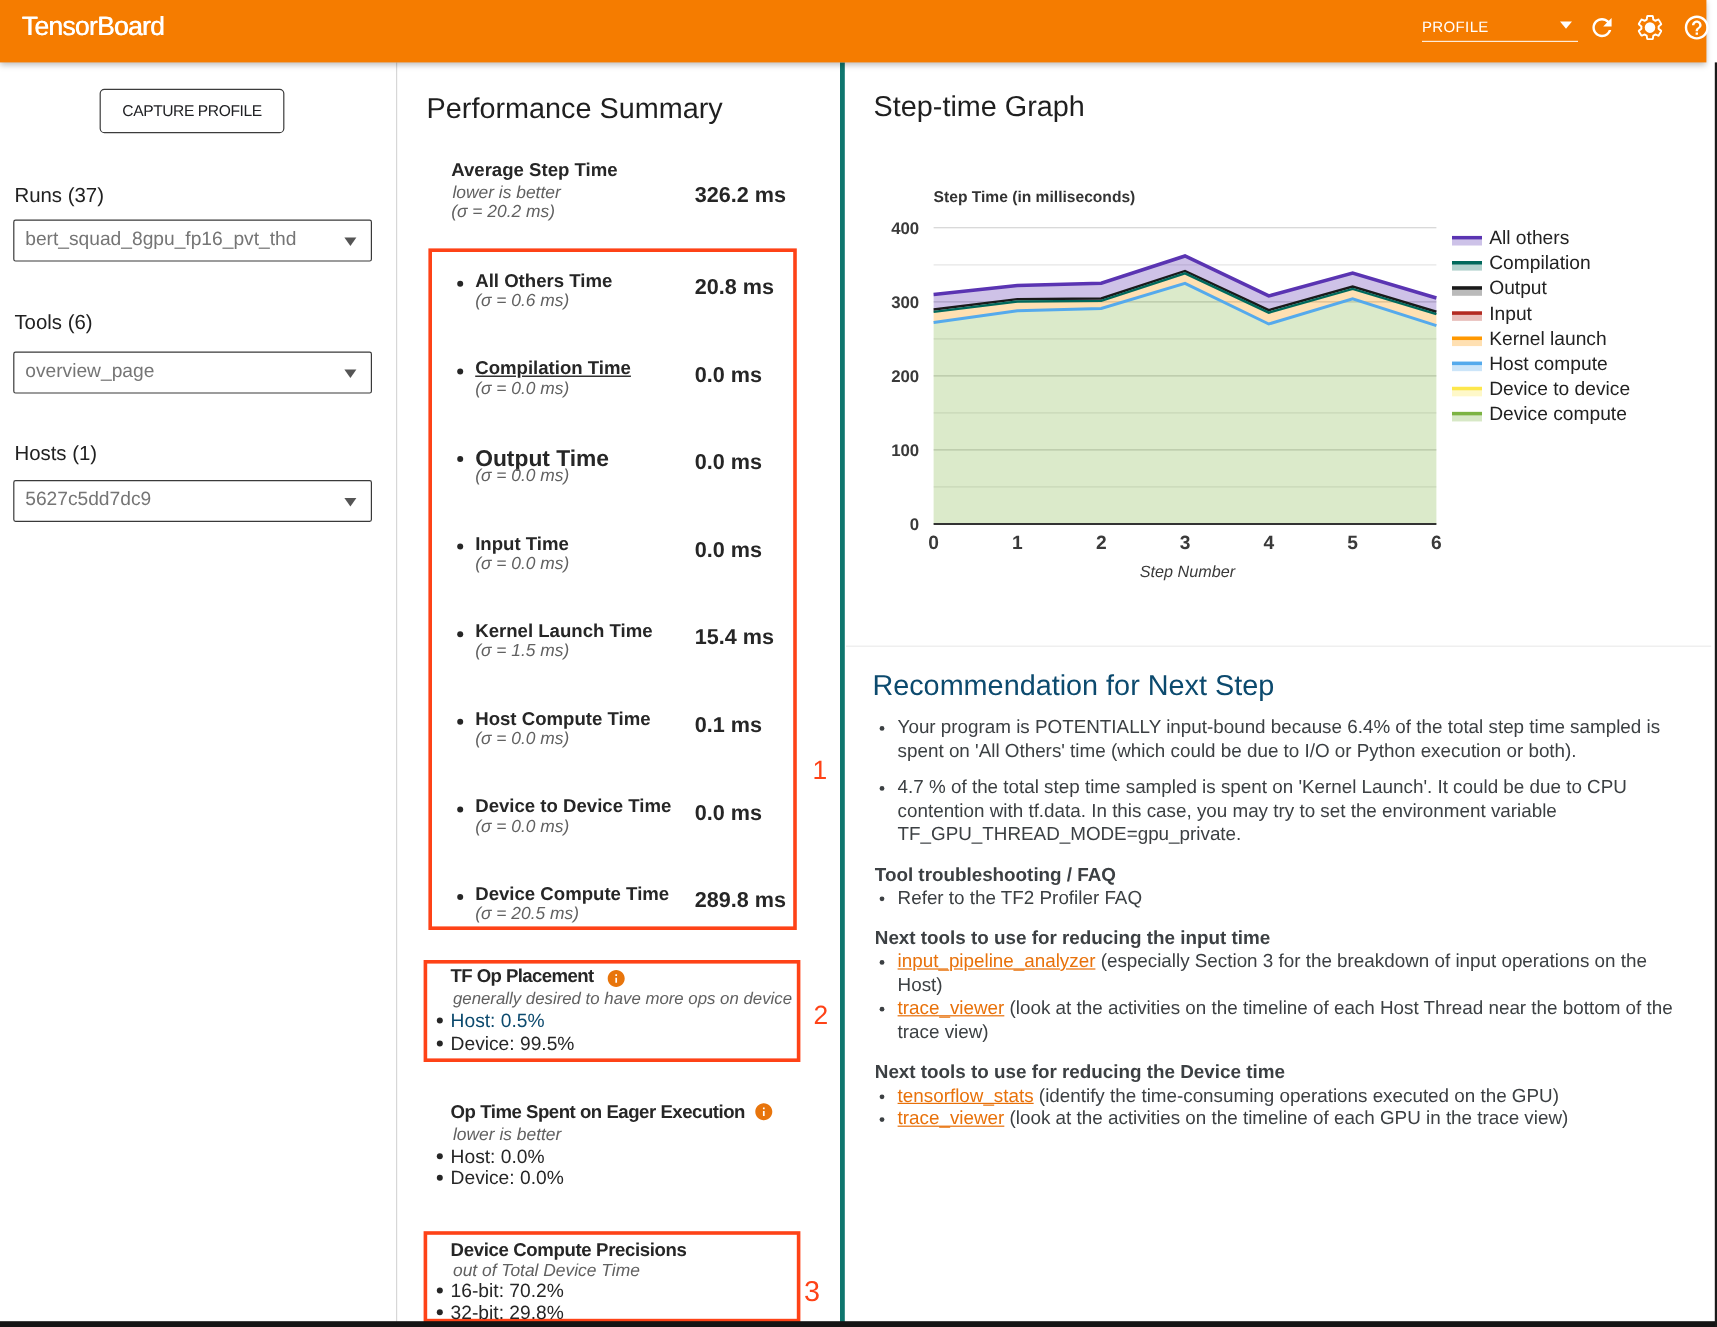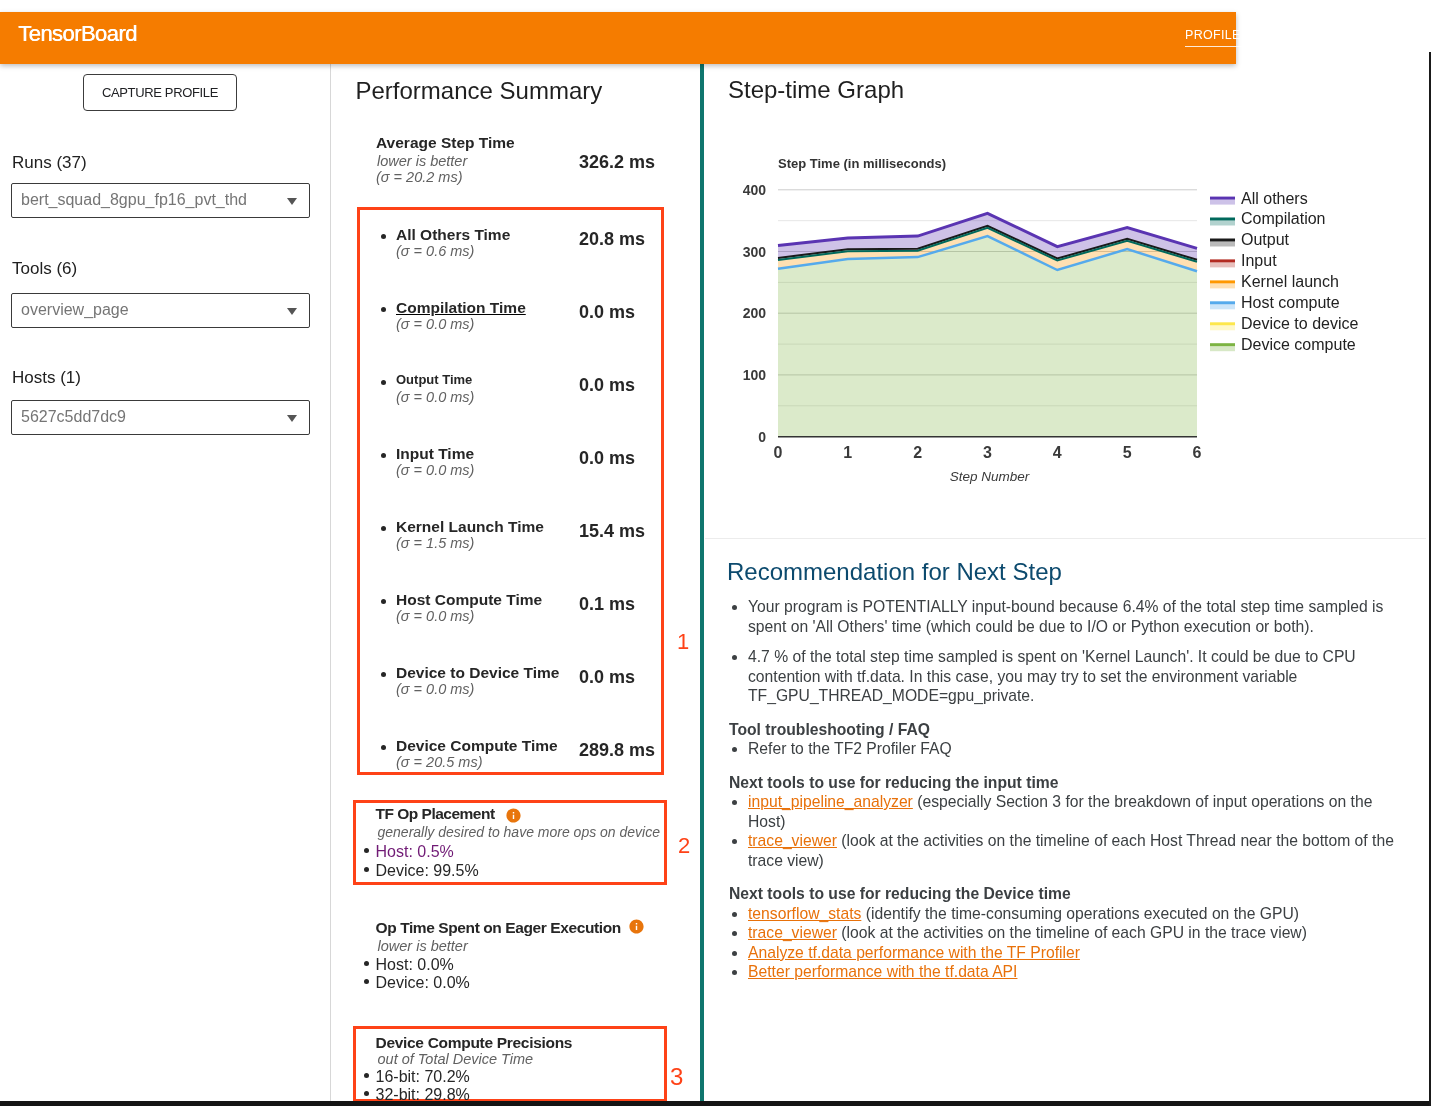--- a/index.html
+++ b/index.html
@@ -1,19 +1,19 @@
 <!DOCTYPE html>
 <html><head>
 <meta charset="utf-8">
 <style>
   * { box-sizing: border-box; margin: 0; padding: 0; }
   html,body { width:1431px; height:1106px; overflow:hidden; background:#fff;
     font-family:"Liberation Sans", sans-serif; }
   .abs { position:absolute; }
-  #header { position:absolute; left:0; top:12px; width:1236px; height:52px;
+  #header { position:absolute; left:0; top:0; width:1422px; height:52px;
     background:#f57c00; box-shadow:0 2px 5px rgba(0,0,0,0.26); z-index:10; }
   #hdr-title { position:absolute; left:18px; top:10.5px; line-height:1;
     color:#fff; font-size:22px; font-weight:400; letter-spacing:-0.55px; text-shadow:0.5px 0 0 #fff; }
   .sel-label { position:absolute; font-size:17px; color:#212121; line-height:1; }
   .selbox { position:absolute; left:11px; width:299px; height:35px;
     border:1.5px solid #3a3a3a; border-radius:2px; background:#fff; }
   .selbox span.txt { position:absolute; left:9px; top:8px; font-size:16px; color:#757575; line-height:1;}
   .selbox .tri { position:absolute; right:12px; top:14px; width:0; height:0;
     border-left:5.5px solid transparent; border-right:5.5px solid transparent;
     border-top:7px solid #555; }
@@ -80,21 +80,21 @@
   <div class="abs" style="left:65px; top:175px; font-size:15.5px; line-height:1;"><b class="lbl">All Others Time</b></div>
   <div class="abs itl" style="left:65px; top:192px; font-size:14.5px; line-height:1;">(σ = 0.6 ms)</div>
   <div class="val" style="left:248px; top:178px;">20.8 ms</div>
 
   <div class="mi-b" style="left:50px; top:255px;"></div>
   <div class="abs" style="left:65px; top:248px; font-size:15.5px; line-height:1;text-decoration:underline;"><b class="lbl">Compilation Time</b></div>
   <div class="abs itl" style="left:65px; top:265px; font-size:14.5px; line-height:1;">(σ = 0.0 ms)</div>
   <div class="val" style="left:248px; top:251px;">0.0 ms</div>
 
   <div class="mi-b" style="left:50px; top:328px;"></div>
-  <div class="abs" style="left:65px; top:321px; font-size:13px; line-height:1;"><b class="lbl">Output Time</b></div>
+  <div class="abs" style="left:65px; top:321px; font-size:19px; line-height:1;"><b class="lbl">Output Time</b></div>
   <div class="abs itl" style="left:65px; top:338px; font-size:14.5px; line-height:1;">(σ = 0.0 ms)</div>
   <div class="val" style="left:248px; top:324px;">0.0 ms</div>
 
   <div class="mi-b" style="left:50px; top:401px;"></div>
   <div class="abs" style="left:65px; top:394px; font-size:15.5px; line-height:1;"><b class="lbl">Input Time</b></div>
   <div class="abs itl" style="left:65px; top:411px; font-size:14.5px; line-height:1;">(σ = 0.0 ms)</div>
   <div class="val" style="left:248px; top:397px;">0.0 ms</div>
 
   <div class="mi-b" style="left:50px; top:474px;"></div>
   <div class="abs" style="left:65px; top:467px; font-size:15.5px; line-height:1;"><b class="lbl">Kernel Launch Time</b></div>
@@ -117,21 +117,21 @@
   <div class="val" style="left:248px; top:689px;">289.8 ms</div>
 
   <div class="redbox" style="left:22px; top:748px; width:314px; height:85px;"></div>
   <div class="rednum" style="left:347px; top:783px;">2</div>
   <div class="abs" style="left:44.5px; top:754px; font-size:15.5px; letter-spacing:-0.5px; line-height:1;"><b class="lbl">TF Op Placement</b></div>
   <svg class="info" style="position:absolute; left:174px; top:755px;" viewBox="0 0 24 24" fill="#e8750c">
       <path d="M12 2C6.48 2 2 6.48 2 12s4.48 10 10 10 10-4.48 10-10S17.52 2 12 2zm1 15h-2v-6h2v6zm0-8h-2V7h2v2z"></path>
     </svg>
   <div class="abs itl" style="left:46.5px; top:773px; font-size:14px; line-height:1;">generally desired to have more ops on device</div>
   <div class="mi-b" style="left:33px; top:796px;"></div>
-  <div class="abs" style="left:44.5px; top:792px; font-size:16px; color:#701a75; line-height:1;">Host: 0.5%</div>
+  <div class="abs" style="left:44.5px; top:792px; font-size:16px; color:#0c4a6e; line-height:1;">Host: 0.5%</div>
   <div class="mi-b" style="left:33px; top:815px;"></div>
   <div class="abs" style="left:44.5px; top:811px; font-size:16px; color:#262626; line-height:1;">Device: 99.5%</div>
 
   <div class="abs" style="left:44.5px; top:868px; font-size:15.5px; letter-spacing:-0.4px; line-height:1;"><b class="lbl">Op Time Spent on Eager Execution</b></div>
   <svg class="info" style="position:absolute; left:296.5px; top:866px;" viewBox="0 0 24 24" fill="#e8750c">
       <path d="M12 2C6.48 2 2 6.48 2 12s4.48 10 10 10 10-4.48 10-10S17.52 2 12 2zm1 15h-2v-6h2v6zm0-8h-2V7h2v2z"></path>
     </svg>
   <div class="abs itl" style="left:46.5px; top:887px; font-size:14.5px; line-height:1;">lower is better</div>
   <div class="mi-b" style="left:33px; top:909px;"></div>
   <div class="abs" style="left:44.5px; top:905px; font-size:16px; color:#262626; line-height:1;">Host: 0.0%</div>
@@ -240,22 +240,18 @@
     <div style="font-weight:700; margin-top:14px;">Next tools to use for reducing the input time</div>
     <ul style="list-style:disc; padding-left:19px; margin:0;">
       <li><a class="lnk">input_pipeline_analyzer</a> (especially Section 3 for the breakdown of input operations on the<br>Host)</li>
       <li><a class="lnk">trace_viewer</a> (look at the activities on the timeline of each Host Thread near the bottom of the<br>trace view)</li>
     </ul>
     <div style="font-weight:700; margin-top:14px;">Next tools to use for reducing the Device time</div>
     <ul style="list-style:disc; padding-left:19px; margin:0;">
       <li><a class="lnk">tensorflow_stats</a> (identify the time-consuming operations executed on the GPU)</li>
       <li><a class="lnk">trace_viewer</a> (look at the activities on the timeline of each GPU in the trace view)</li>
     </ul>
-    <ul style="list-style:disc; padding-left:19px; margin:0;">
-      <li><a class="lnk">Analyze tf.data performance with the TF Profiler</a></li>
-      <li><a class="lnk">Better performance with the tf.data API</a></li>
-    </ul>
   </div>
 </div>
 
 <div style="position:absolute; left:1429px; top:52px; width:2px; height:1054px; background:#1a1a1a; z-index:21;"></div>
 
 <div style="position:absolute; left:0; top:1101px; width:1431px; height:5px; background:#141414; z-index:20;"></div>
 
 </body></html>

